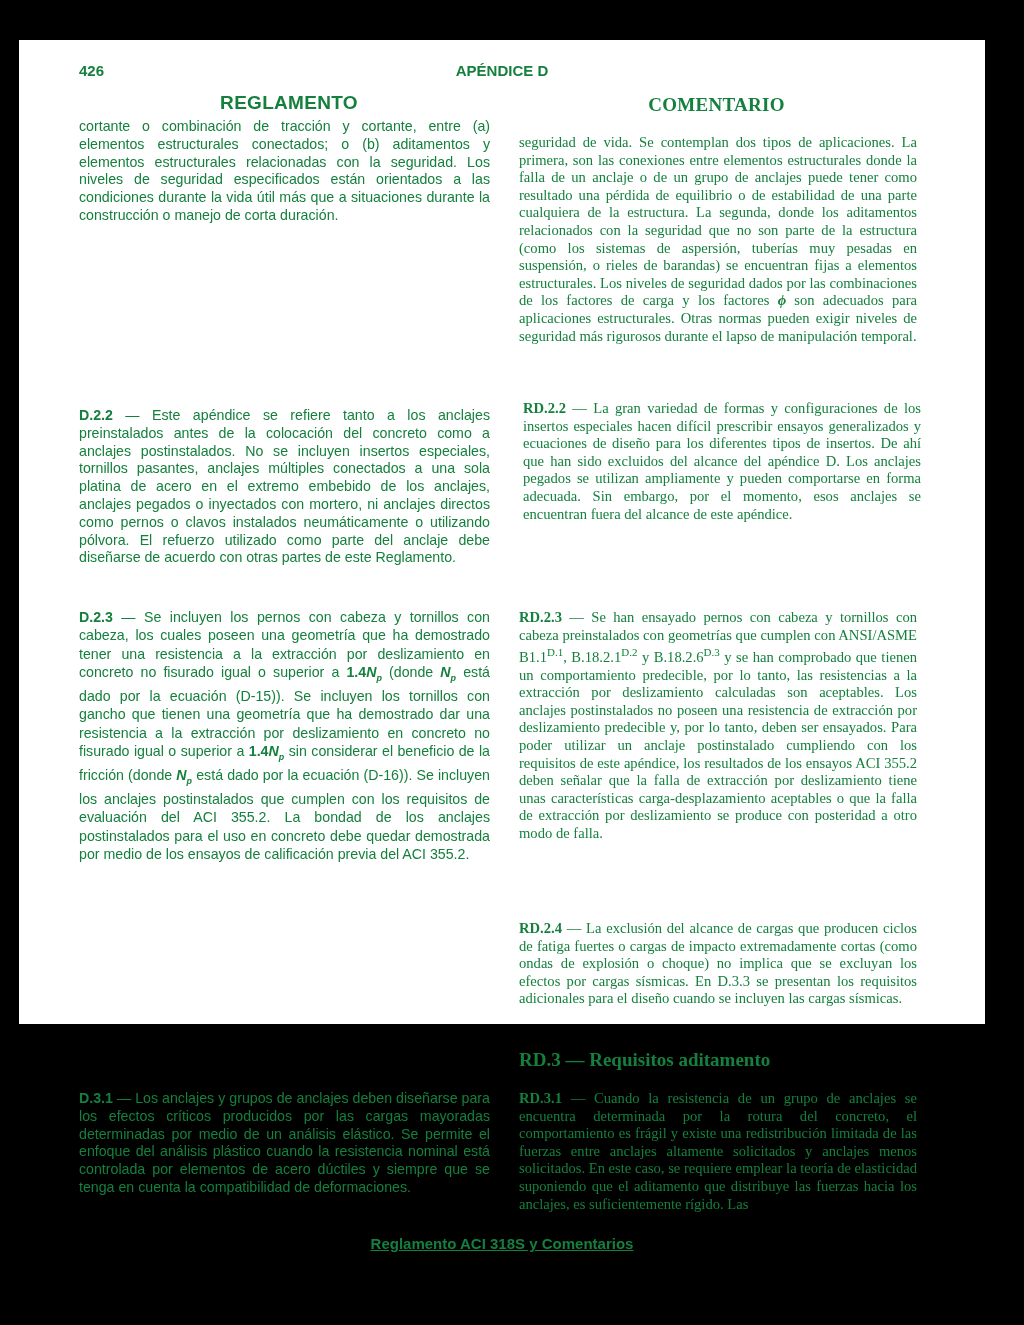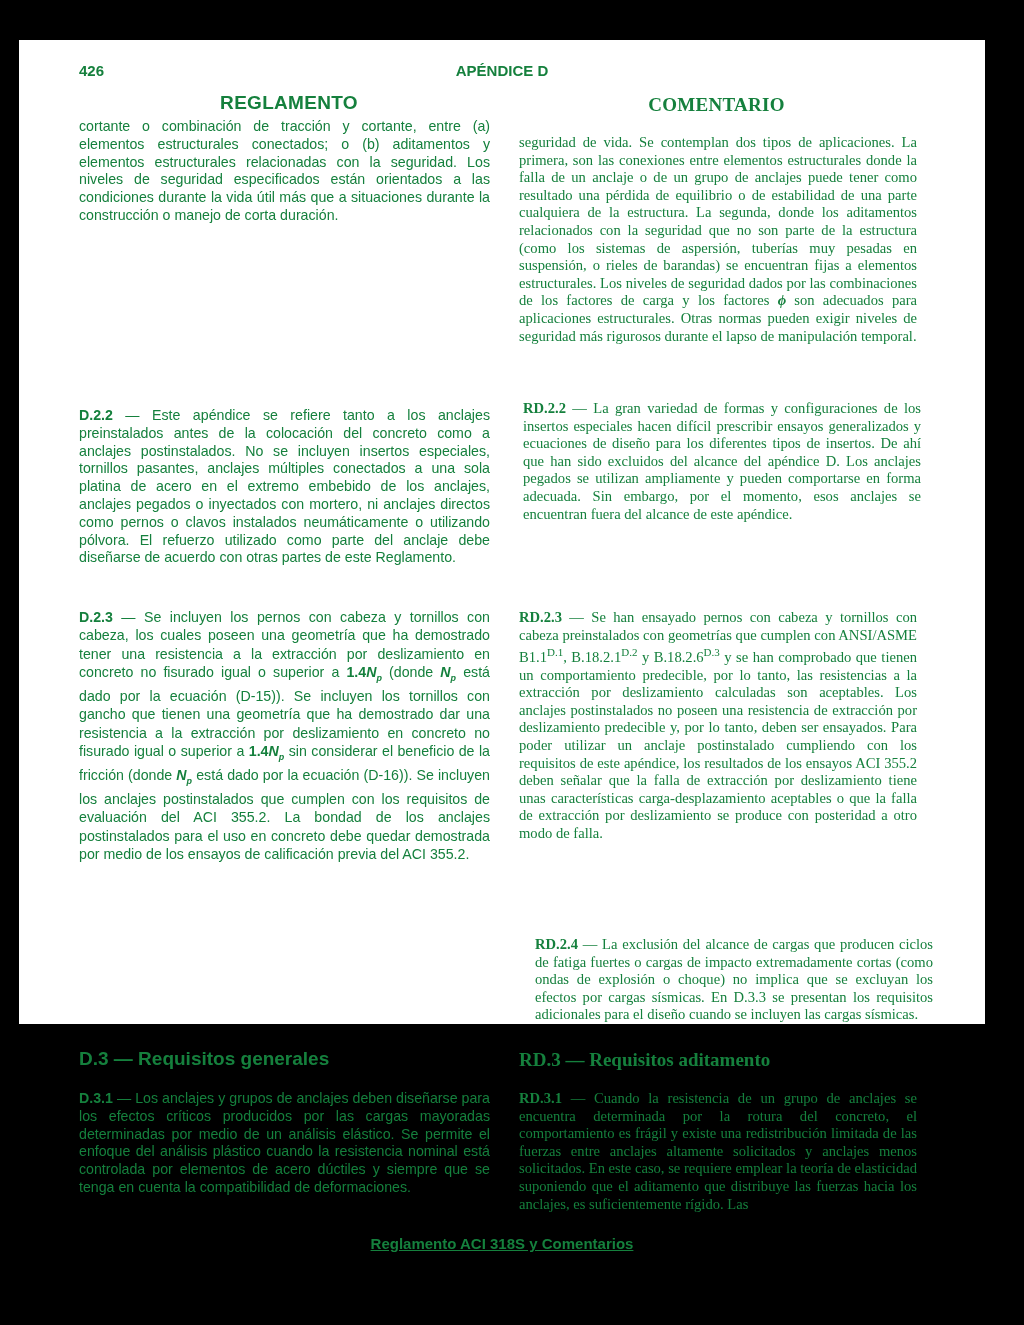--- a/index.html
+++ b/index.html
@@ -33,39 +33,38 @@
 
   <p class="l" style="top:367px;margin:0">
     <span class="b">D.2.2</span><span> — Este apéndice se refiere tanto a los anclajes preinstalados antes de la colocación del concreto como a anclajes postinstalados. No se incluyen insertos especiales, tornillos pasantes, anclajes múltiples conectados a una sola platina de acero en el extremo embebido de los anclajes, anclajes pegados o inyectados con mortero, ni anclajes directos como pernos o clavos instalados neumáticamente o utilizando pólvora. El refuerzo utilizado como parte del anclaje debe diseñarse de acuerdo con otras partes de este Reglamento.</span>
   </p>
 
   <p class="l" style="top:568px;margin:0;line-height:18.3px">
     <span class="b">D.2.3</span><span> — Se incluyen los pernos con cabeza y tornillos con cabeza, los cuales poseen una geometría que ha demostrado tener una resistencia a la extracción por deslizamiento en concreto no fisurado igual o superior a </span><span class="b">1.4</span><span class="ital"><span>N</span><sub>p</sub></span><span> (donde </span><span class="ital"><span>N</span><sub>p</sub></span><span> está dado por la ecuación (D-15)). Se incluyen los tornillos con gancho que tienen una geometría que ha demostrado dar una resistencia a la extracción por deslizamiento en concreto no fisurado igual o superior a </span><span class="b">1.4</span><span class="ital"><span>N</span><sub>p</sub></span><span> sin considerar el beneficio de la fricción (donde </span><span class="ital"><span>N</span><sub>p</sub></span><span> está dado por la ecuación (D-16)). Se incluyen los anclajes postinstalados que cumplen con los requisitos de evaluación del ACI 355.2. La bondad de los anclajes postinstalados para el uso en concreto debe quedar demostrada por medio de los ensayos de calificación previa del ACI 355.2.</span>
   </p>
 
 
-  <div class="sec-l" style="top:1008px">D.3 — Requisitos generales</div>
 
   <p class="l" style="top:1050px;margin:0">
     <span class="b">D.3.1</span><span> — Los anclajes y grupos de anclajes deben diseñarse para los efectos críticos producidos por las cargas mayoradas determinadas por medio de un análisis elástico. Se permite el enfoque del análisis plástico cuando la resistencia nominal está controlada por elementos de acero dúctiles y siempre que se tenga en cuenta la compatibilidad de deformaciones.</span>
   </p>
 
   <p class="r" style="top:94px;margin:0">
     <span>seguridad de vida. Se contemplan dos tipos de aplicaciones. La primera, son las conexiones entre elementos estructurales donde la falla de un anclaje o de un grupo de anclajes puede tener como resultado una pérdida de equilibrio o de estabilidad de una parte cualquiera de la estructura. La segunda, donde los aditamentos relacionados con la seguridad que no son parte de la estructura (como los sistemas de aspersión, tuberías muy pesadas en suspensión, o rieles de barandas) se encuentran fijas a elementos estructurales. Los niveles de seguridad dados por las combinaciones de los factores de carga y los factores </span><span class="ital">ϕ</span><span> son adecuados para aplicaciones estructurales. Otras normas pueden exigir niveles de seguridad más rigurosos durante el lapso de manipulación temporal.</span>
   </p>
 
   <p class="r" style="top:356px;margin:4px">
     <span class="b">RD.2.2</span><span> — La gran variedad de formas y configuraciones de los insertos especiales hacen difícil prescribir ensayos generalizados y ecuaciones de diseño para los diferentes tipos de insertos. De ahí que han sido excluidos del alcance del apéndice D. Los anclajes pegados se utilizan ampliamente y pueden comportarse en forma adecuada. Sin embargo, por el momento, esos anclajes se encuentran fuera del alcance de este apéndice.</span>
   </p>
 
   <p class="r" style="top:569px;margin:0">
     <span class="b">RD.2.3</span><span> — Se han ensayado pernos con cabeza y tornillos con cabeza preinstalados con geometrías que cumplen con ANSI/ASME B1.1</span><sup>D.1</sup><span>, B.18.2.1</span><sup>D.2</sup><span> y B.18.2.6</span><sup>D.3</sup><span> y se han comprobado que tienen un comportamiento predecible, por lo tanto, las resistencias a la extracción por deslizamiento calculadas son aceptables. Los anclajes postinstalados no poseen una resistencia de extracción por deslizamiento predecible y, por lo tanto, deben ser ensayados. Para poder utilizar un anclaje postinstalado cumpliendo con los requisitos de este apéndice, los resultados de los ensayos ACI 355.2 deben señalar que la falla de extracción por deslizamiento tiene unas características carga-desplazamiento aceptables o que la falla de extracción por deslizamiento se produce con posteridad a otro modo de falla.</span>
   </p>
 
-  <p class="r" style="top:880px;margin:16px">
+  <p class="r" style="top:880px;margin:0">
     <span class="b">RD.2.4</span><span> — La exclusión del alcance de cargas que producen ciclos de fatiga fuertes o cargas de impacto extremadamente cortas (como ondas de explosión o choque) no implica que se excluyan los efectos por cargas sísmicas. En D.3.3 se presentan los requisitos adicionales para el diseño cuando se incluyen las cargas sísmicas.</span>
   </p>
 
   <div class="sec-r" style="top:1009px">RD.3 — Requisitos aditamento</div>
 
   <p class="r" style="top:1050px;margin:0">
     <span class="b">RD.3.1</span><span> — Cuando la resistencia de un grupo de anclajes se encuentra determinada por la rotura del concreto, el comportamiento es frágil y existe una redistribución limitada de las fuerzas entre anclajes altamente solicitados y anclajes menos solicitados. En este caso, se requiere emplear la teoría de elasticidad suponiendo que el aditamento que distribuye las fuerzas hacia los anclajes, es suficientemente rígido. Las</span>
   </p>
 
   <div class="footer">Reglamento ACI 318S y Comentarios</div>

